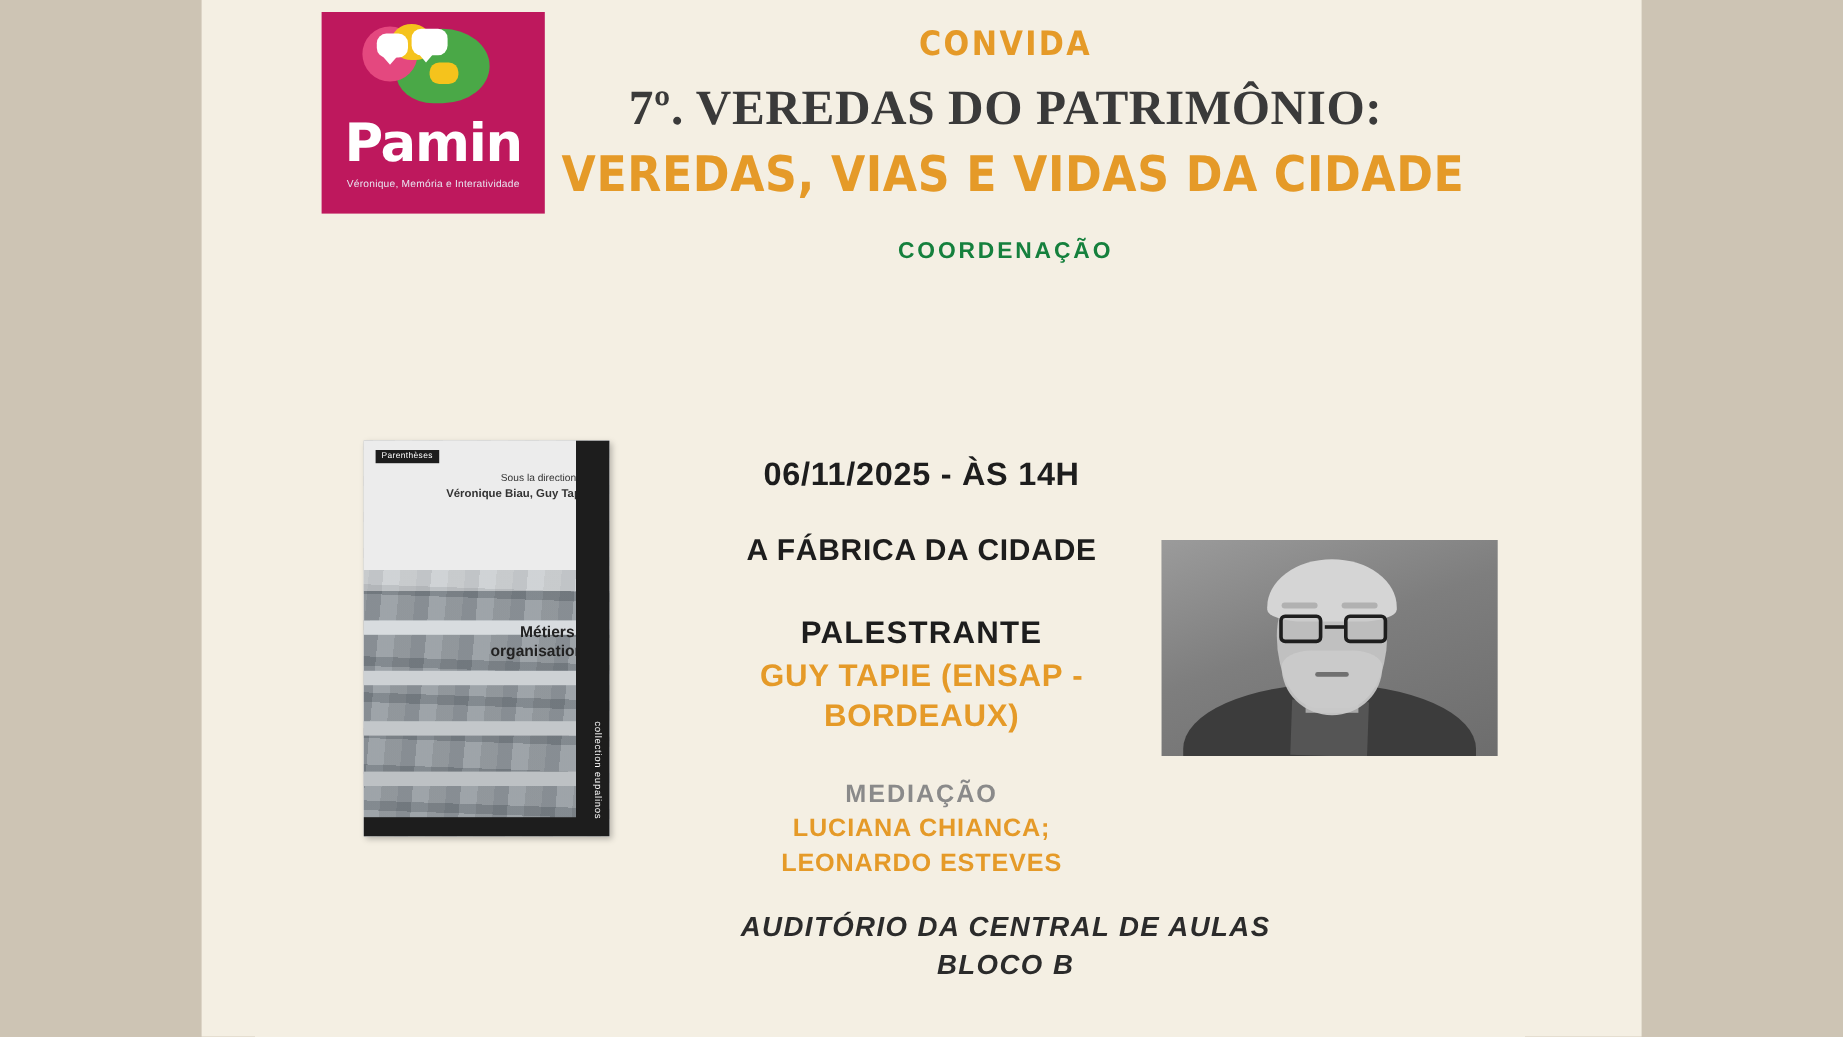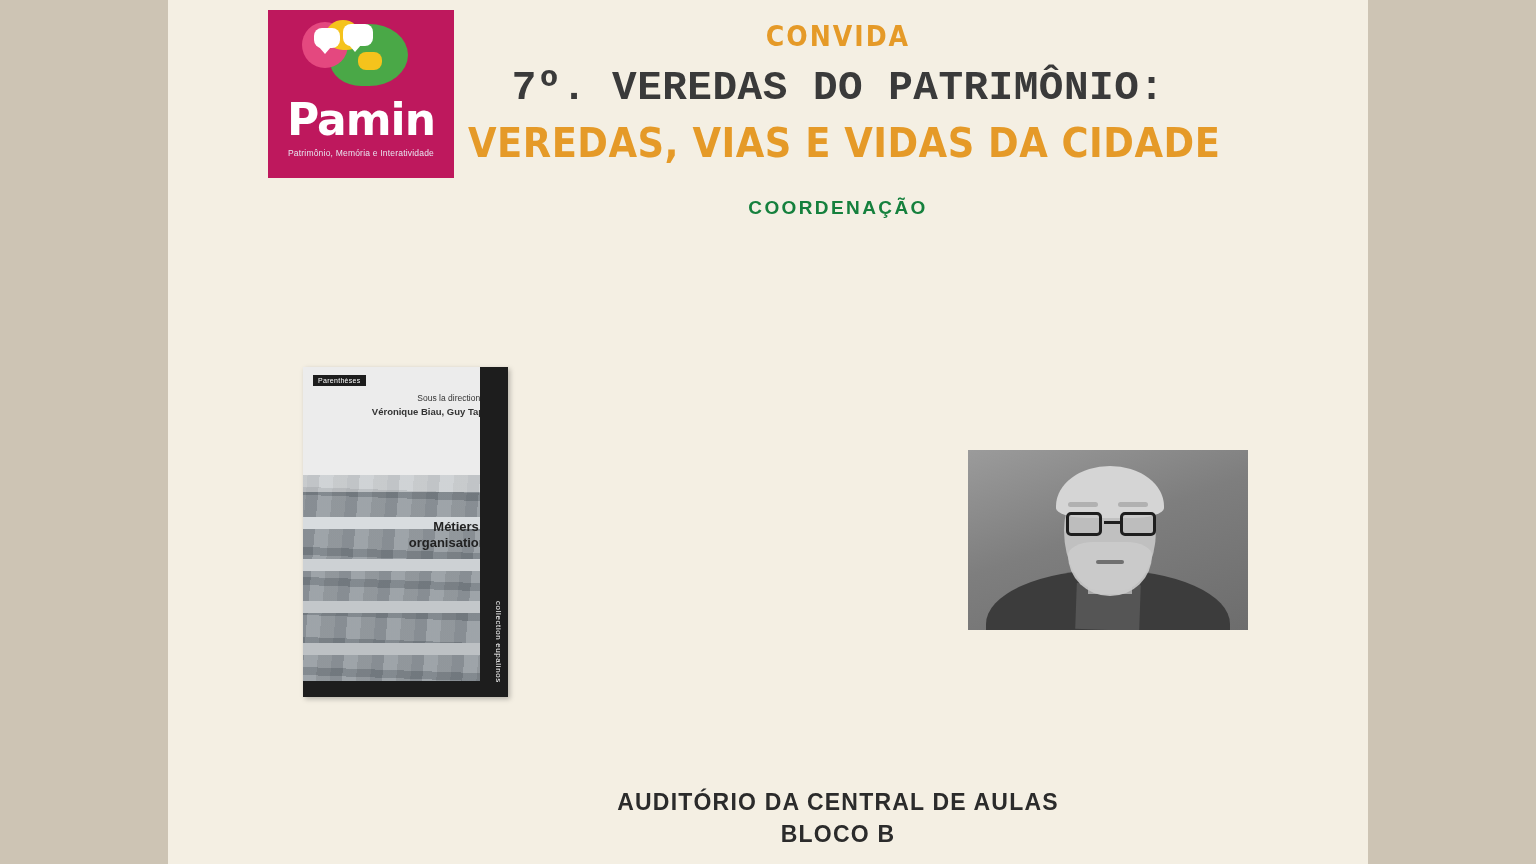--- a/index.html
+++ b/index.html
@@ -104,21 +104,21 @@
     letter-spacing: 2px;
     font-family: "DejaVu Sans Condensed", "Liberation Sans Narrow", "Liberation Sans", sans-serif;
   }
   .title-line1 {
     color: #3a3a3a;
     font-size: 41px;
     font-weight: bold;
     letter-spacing: 0.5px;
     margin-top: 12px;
     white-space: nowrap;
-    font-family: Liberation Mono, monospace;
+    font-family: Liberation Serif, serif;
   }
   .title-line2 {
     color: #e59a28;
     font-size: 41px;
     font-weight: bold;
     letter-spacing: 0.5px;
     margin-top: 8px;
     white-space: nowrap;
     font-family: "DejaVu Sans Condensed", "Liberation Sans Narrow", "Liberation Sans", sans-serif;
   }
@@ -255,28 +255,29 @@
   .mediacao-names {
     color: #e59a28;
     font-size: 21px;
     font-weight: bold;
     letter-spacing: .7px;
     line-height: 1.4;
     margin-top: 2px;
   }
   .venue {
     position: absolute;
-    left: 300px; top: 786px;
+    left: 300px; top: 756px;
     width: 740px;
     text-align: center;
     color: #2b2b2b;
     font-size: 23px;
     font-weight: bold;
     letter-spacing: 1.2px;
     line-height: 1.4;
+    font-style: italic;
   }
 
   
   .portrait {
     position: absolute;
     left: 800px; top: 450px;
     width: 280px; height: 180px;
     background: #8d8d8d;
     overflow: hidden;
     filter: grayscale(1);
@@ -349,21 +350,21 @@
     <div class="logo-box">
       <div class="logo-art">
         <div class="blob-green"></div>
         <div class="blob-pink"></div>
         <div class="blob-yellow"></div>
         <div class="bubble b1"></div>
         <div class="bubble b2"></div>
         <div class="bubble b3"></div>
       </div>
       <div class="logo-word">Pamin</div>
-      <div class="logo-tag">Patrimônio, Memória e Interatividade</div>
+      <div class="logo-tag">Véronique, Memória e Interatividade</div>
     </div>
 
     <div class="header-block">
       <div class="convida">CONVIDA</div>
       <div class="title-line1">7º. VEREDAS DO PATRIMÔNIO:</div>
       <div class="title-line2">VEREDAS, VIAS E VIDAS DA CIDADE</div>
       <div class="coord-label">COORDENAÇÃO</div>
     </div>
 
     <div class="book">
@@ -375,20 +376,30 @@
         <b>Véronique Biau, Guy Tapie</b>
       </div>
       <div class="book-sub" style="white-space:pre-line">Métiers et
 organisations</div>
       <div class="book-spine-right">
         <div class="book-collection">collection eupalinos</div>
       </div>
       <div class="book-bottom-bar"></div>
     </div>
 
+    <div class="info">
+      <div class="date">06/11/2025 - ÀS 14H</div>
+      <div class="theme">A FÁBRICA DA CIDADE</div>
+      <div class="speaker-label">PALESTRANTE</div>
+      <div class="speaker-name" style="white-space:pre-line">GUY TAPIE (ENSAP -
+BORDEAUX)</div>
+      <div class="mediacao-label">MEDIAÇÃO</div>
+      <div class="mediacao-names" style="white-space:pre-line">LUCIANA CHIANCA;
+LEONARDO ESTEVES</div>
+    </div>
 
     <div class="venue" style="white-space:pre-line">AUDITÓRIO DA CENTRAL DE AULAS
 BLOCO B</div>
 
     <div class="portrait">
       <div class="p-bg"></div>
       <div class="p-shoulders"></div>
       <div class="p-collar"></div>
       <div class="p-neck"></div>
       <div class="p-face"></div>

